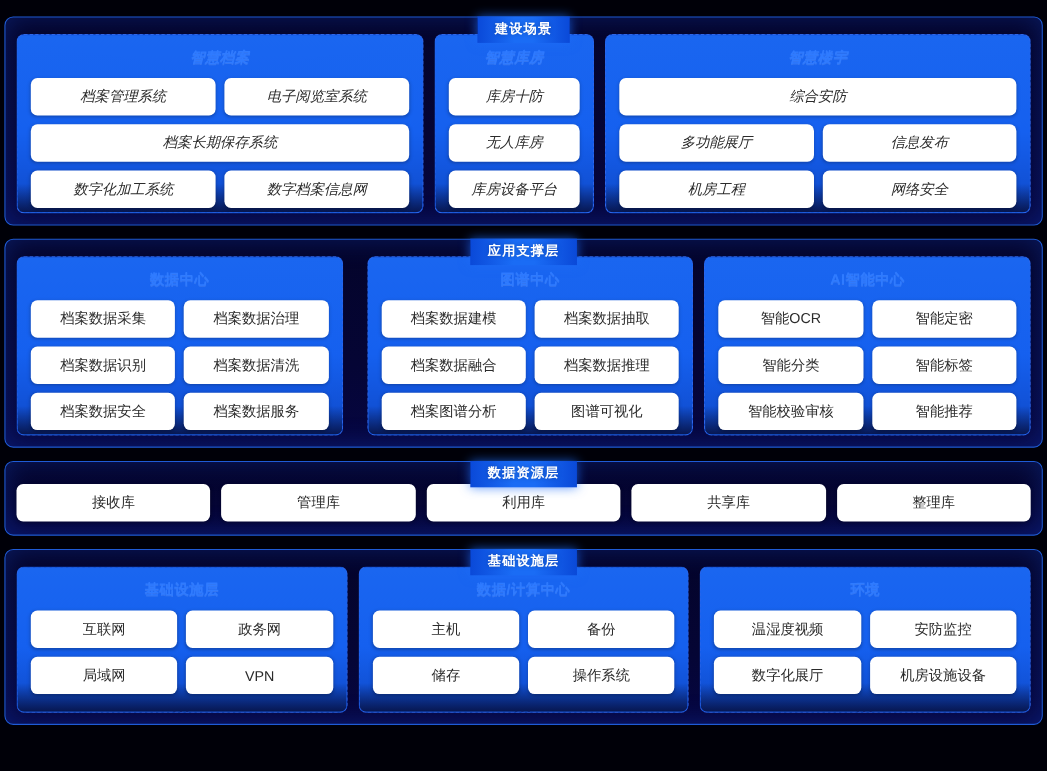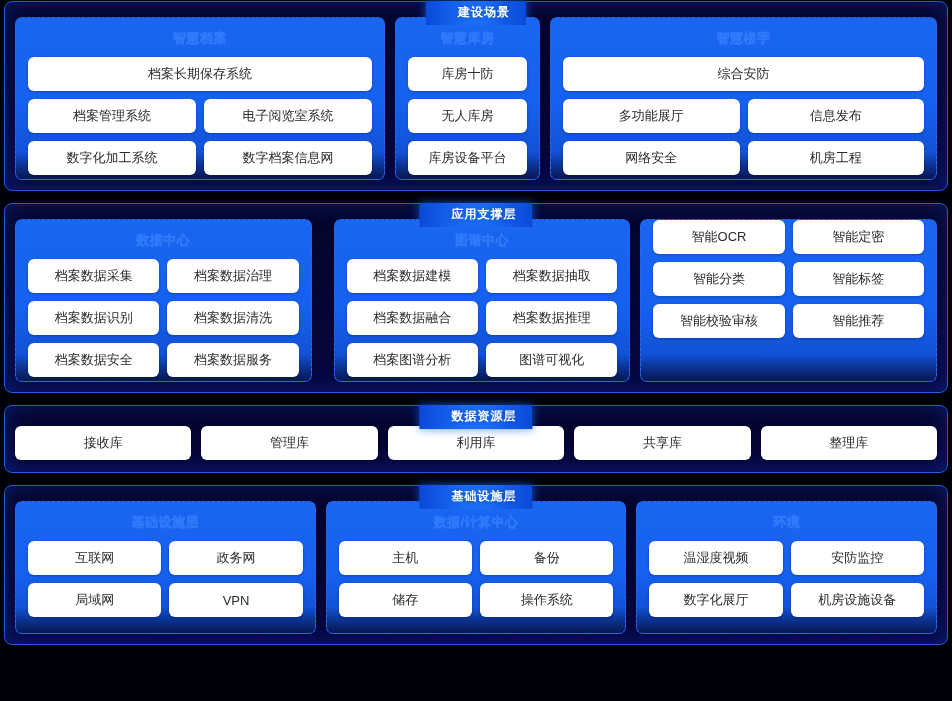--- a/index.html
+++ b/index.html
@@ -10,21 +10,21 @@
     overflow:hidden;
   }
   .canvas{position:relative;width:952px;height:701px;box-sizing:border-box;}
 
   
   .layer{position:relative;margin:0 4px;}
 
   .layer-badge{
     position:absolute;left:50%;top:0;transform:translate(-50%,0);
     z-index:5;
-    padding:3px 16px 4px 32px;
+    padding:3px 16px 4px 16px;
     font-size:12px;font-weight:bold;color:#ffffff;
     letter-spacing:1px;
     white-space:nowrap;
     background:linear-gradient(90deg,#0a49d8 0%,#1a6cf5 40%,#1a6cf5 60%,#0a49d8 100%);
     box-shadow:0 0 10px rgba(30,110,250,.75);
     text-shadow:0 0 4px rgba(0,0,0,.25);
   }
 
   .layer-box{
     position:relative;
@@ -89,32 +89,32 @@
   .flat-cards{display:flex;gap:10px;padding:0;justify-content:center;}
   .flat-cards .card{height:34px;}
 </style>
 </head>
 <body>
 
 <div class="canvas">
 
   <div class="layer" style="margin-top:0;">
     <div class="layer-badge">建设场景</div>
-    <div class="layer-box" style="margin-top:1px;padding-top:15px;height:190px;">
+    <div class="layer-box" style="margin-top:15px;padding-top:15px;height:190px;font-style:italic;">
       <div class="groups" style="height:100%;">
 
         <div class="group" style="flex:0 0 370px;">
           <div class="group-title">智慧档案</div>
           <div class="cards" style="flex-direction:column;">
             <div class="row">
-              <div class="card">档案长期保存系统</div>
-            </div>
-            <div class="row">
               <div class="card">档案管理系统</div>
               <div class="card">电子阅览室系统</div>
+            </div>
+            <div class="row">
+              <div class="card">档案长期保存系统</div>
             </div>
             <div class="row">
               <div class="card">数字化加工系统</div>
               <div class="card">数字档案信息网</div>
             </div>
           </div>
         </div>
 
         <div class="group" style="flex:0 0 145px;">
           <div class="group-title">智慧库房</div>
@@ -135,22 +135,22 @@
           <div class="group-title">智慧楼宇</div>
           <div class="cards" style="flex-direction:column;">
             <div class="row">
               <div class="card">综合安防</div>
             </div>
             <div class="row">
               <div class="card">多功能展厅</div>
               <div class="card">信息发布</div>
             </div>
             <div class="row">
+              <div class="card">机房工程</div>
               <div class="card">网络安全</div>
-              <div class="card">机房工程</div>
             </div>
           </div>
         </div>
 
       </div>
     </div>
   </div>
 
   <div class="layer" style="margin-top:12px;">
     <div class="layer-badge">应用支撑层</div>
@@ -187,20 +187,21 @@
               <div class="card">档案数据推理</div>
             </div>
             <div class="row">
               <div class="card">档案图谱分析</div>
               <div class="card">图谱可视化</div>
             </div>
           </div>
         </div>
 
         <div class="group" style="flex:1 1 0;">
+          <div class="group-title">AI智能中心</div>
           <div class="cards" style="flex-direction:column;">
             <div class="row">
               <div class="card">智能OCR</div>
               <div class="card">智能定密</div>
             </div>
             <div class="row">
               <div class="card">智能分类</div>
               <div class="card">智能标签</div>
             </div>
             <div class="row">

